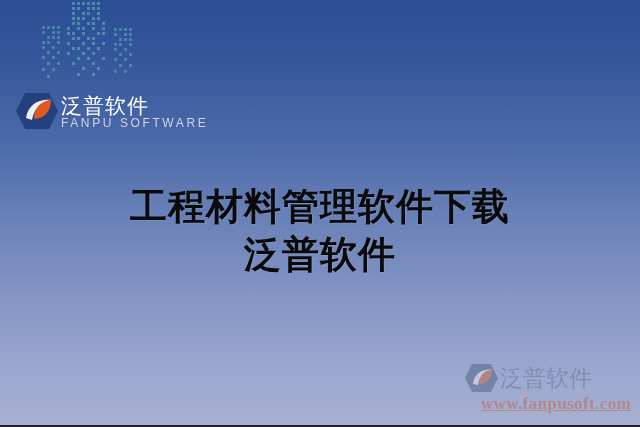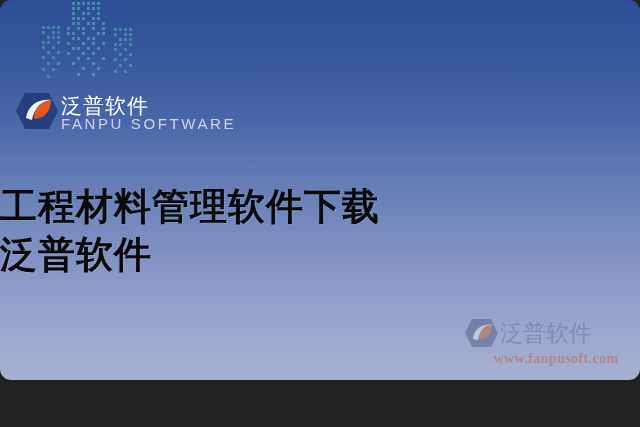--- a/index.html
+++ b/index.html
@@ -3,32 +3,31 @@
 <meta charset="utf-8">
 <style>
   html, body {
     margin: 0;
     padding: 0;
     background: #222;
   }
   #stage {
     position: relative;
     width: 640px;
-    height: 380px;
+    height: 425px;
     overflow: hidden;
     font-family: "Liberation Sans", "DejaVu Sans", sans-serif;
     background: linear-gradient(to bottom,
         #2c4e96 0%,
         #34559a 12%,
         #4a68a8 32%,
         #6a82b8 52%,
         #8897c6 72%,
         #9ca8cf 88%,
         #a6b0d2 100%);
-    border-radius: 11px;
   }
 
   
   #pixel-city {
     position: absolute;
     left: 38px;
     top: 0px;
     width: 100px;
     height: 82px;
     opacity: 0.55;
@@ -57,34 +56,35 @@
   }
   #brand-logo .cn {
     font-size: 21px;
     line-height: 23px;
     color: #ffffff;
     letter-spacing: 1px;
     font-weight: 500;
     white-space: nowrap;
   }
   #brand-logo .en {
-    font-size: 15px;
+    font-size: 12px;
     line-height: 11px;
     color: #cfd6e6;
     letter-spacing: 2.6px;
     white-space: nowrap;
     margin-top: 1px;
   }
 
   
   #headline {
     position: absolute;
     left: 0;
     top: 183px;
     width: 640px;
+    text-align: center;
     color: #0a0a0a;
     font-size: 37px;
     line-height: 48px;
     font-weight: bold;
     letter-spacing: 1px;
     text-shadow: 1px 1px 0 rgba(255,255,255,0.10);
   }
   #headline .line { display: block; white-space: nowrap; }
 
   
@@ -110,28 +110,29 @@
     margin-left: 2px;
     font-size: 23px;
     line-height: 26px;
     color: #6f7da3;
     letter-spacing: 0px;
     white-space: nowrap;
     font-weight: 500;
   }
   #watermark .wm-url {
     font-family: "Liberation Serif", "DejaVu Serif", serif;
-    font-size: 14px;
+    font-size: 17px;
     line-height: 18px;
     color: #c0705c;
     letter-spacing: 0.4px;
     text-align: center;
     white-space: nowrap;
     font-weight: bold;
     padding-left: 16px;
+    text-decoration: underline;
   }
 </style>
 </head>
 <body>
 
 <div id="stage">
 
   <div id="pixel-city">
     <svg viewBox="0 0 100 82" width="100" height="82">
       <g fill="#5fc3b4">

